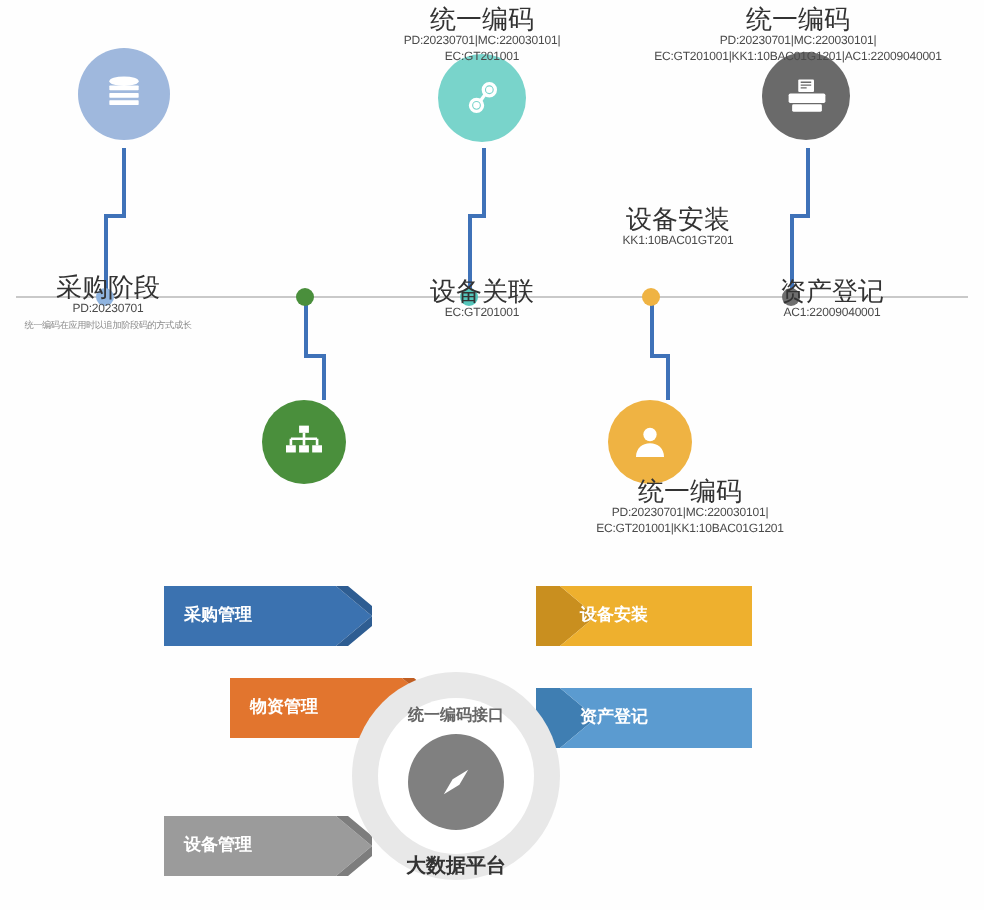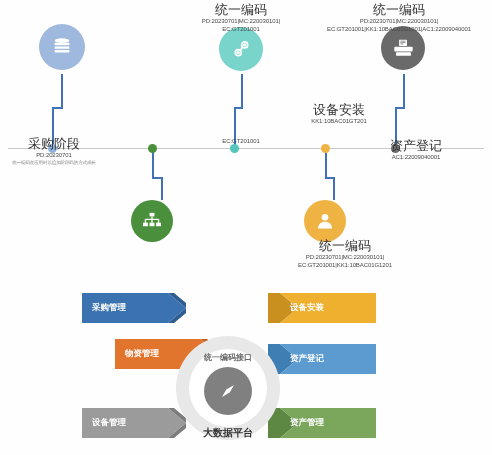--- a/index.html
+++ b/index.html
@@ -246,20 +246,21 @@
     </div>
 
 
     <div class="lbl" style="left:176px; top:2px; width:130px;">
       <span class="t">统一编码</span>
       <span class="c">PD:20230701|MC:220030101|</span>
       <span class="c">EC:GT201001</span>
     </div>
 
     <div class="lbl" style="left:186px; top:138px; width:110px;">
+      <span class="t">设备关联</span>
       <span class="c">EC:GT201001</span>
     </div>
 
     <div class="lbl" style="left:281px; top:102px; width:116px;">
       <span class="t">设备安装</span>
       <span class="c">KK1:10BAC01GT201</span>
     </div>
 
     <div class="lbl" style="left:250px; top:238px; width:190px;">
       <span class="t">统一编码</span>
@@ -315,27 +316,20 @@
     </div>
 
     <div class="chev chev-right" style="left:268px; top:61px; width:108px;">
       <svg width="108" height="30" viewBox="0 0 108 30" preserveAspectRatio="none">
         <polygon points="0,0 12,0 30,15 12,30 0,30" fill="#3f7eb2"></polygon>
         <polygon points="12,0 108,0 108,30 12,30 30,15" fill="#5b9bd0"></polygon>
       </svg>
       <span class="txt">资产登记</span>
     </div>
 
-    <div class="chev chev-right" style="left:268px; top:125px; width:108px;">
-      <svg width="108" height="30" viewBox="0 0 108 30" preserveAspectRatio="none">
-        <polygon points="0,0 12,0 30,15 12,30 0,30" fill="#5d8844"></polygon>
-        <polygon points="12,0 108,0 108,30 12,30 30,15" fill="#7aa75c"></polygon>
-      </svg>
-      <span class="txt">资产管理</span>
-    </div>
 
     <div class="hub">
       <div class="hub-ring"></div>
       <div class="hub-inner"></div>
       <div class="hub-title">统一编码接口</div>
       <div class="hub-core">
         <svg width="30" height="30" viewBox="0 0 32 32">
           <circle cx="16" cy="16" r="15" fill="#808080"></circle>
           <polygon points="22.5,9.5 17.8,17.5 9.5,22.5 14.2,14.5" fill="#ffffff"></polygon>
         </svg>

